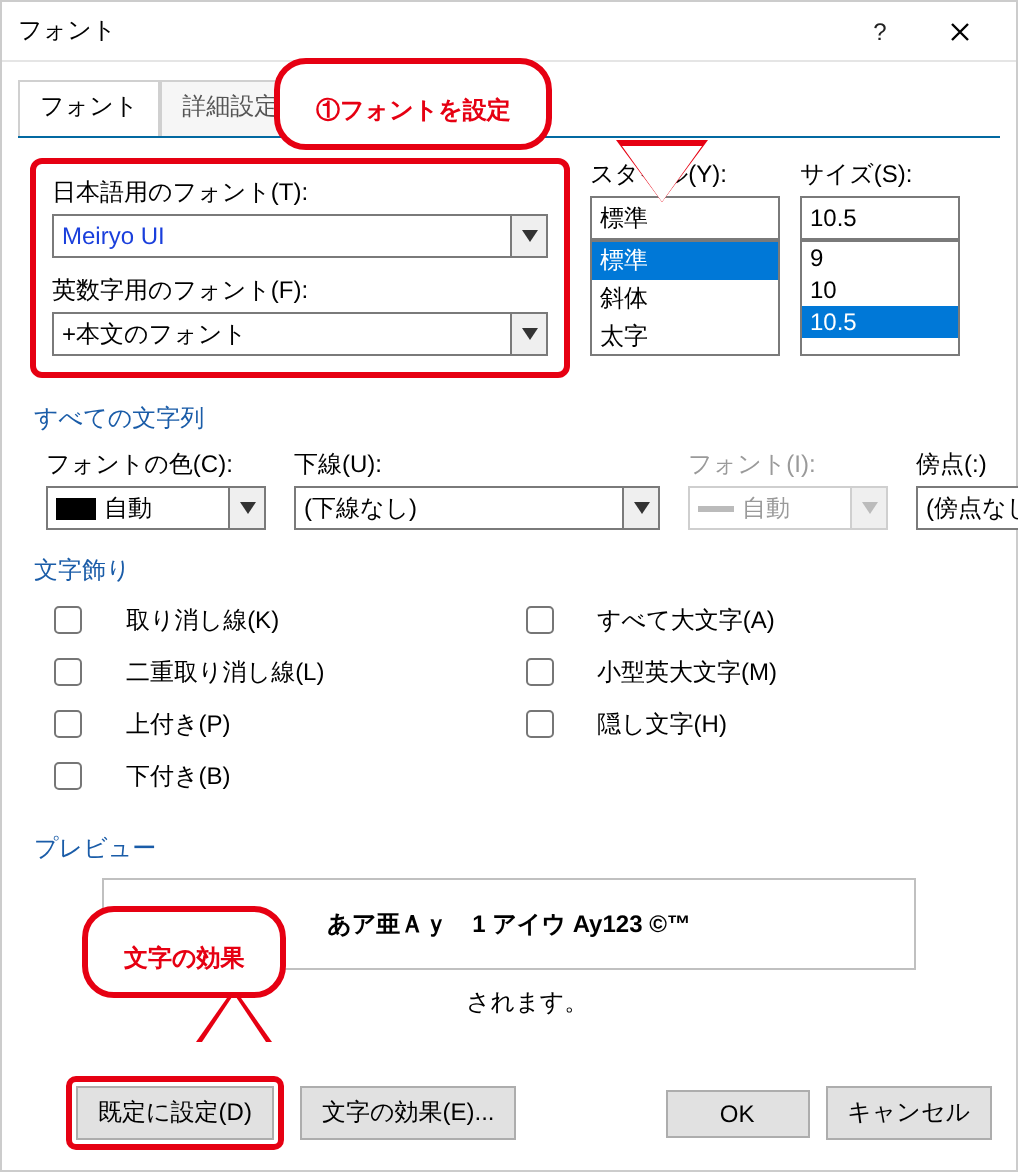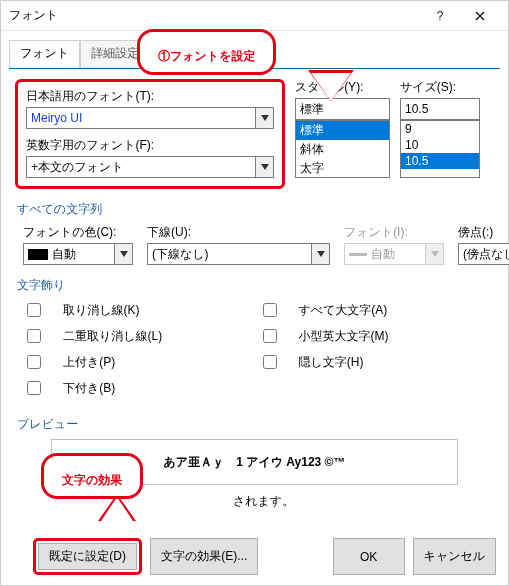--- a/index.html
+++ b/index.html
@@ -34,21 +34,21 @@
 .sublabel.disabled { color:#9a9a9a; }
 
 .checks { display:flex; margin-left:8px; margin-top:6px; }
 .check-col { flex:1; }
 .chk { display:flex; align-items:center; gap:19px; margin-bottom:6px; }
 .chk input { width:14px; height:14px; }
 
 .preview-box { border:1px solid #c0c0c0; height:46px; margin:6px 36px 0 36px; display:flex; align-items:center; justify-content:center; font-family: "MS PGothic",serif; font-size:14px;font-weight:bold; }
 .preview-note { margin:8px 0 0 8px; color:#000; }
 
-.bottom-buttons { position:absolute; bottom:10px; left:12px; right:12px; display:flex; gap:8px;padding-left:20px; }
+.bottom-buttons { position:absolute; bottom:10px; left:12px; right:12px; display:flex; align-items:center; gap:8px;padding-left:20px; }
 .btn { border:1px solid #adadad; background:#e1e1e1; padding:4px 10px; cursor:default; }
 .btn-default-red { border:3px solid #e60012; border-radius:5px; padding:2px 2px; }
 .spacer { flex:1; }
 
 
 .callout { position:absolute; background:#fff; border:3px solid #e60012; border-radius:16px; padding:6px 18px; font-size:24px; font-weight:bold; color:#e60012; z-index:50; }
 .tail { position:absolute; width:0; height:0; z-index:49; }
 .tail1 { left:310px; top:72px; border-left:20px solid transparent; border-right:20px solid transparent; border-top:28px solid #fff; filter: drop-shadow(0 0 0 #e60012); }
 .tail1b { left:307px; top:69px; border-left:23px solid transparent; border-right:23px solid transparent; border-top:31px solid #e60012; z-index:48; }
 .tail2 { left:100px; top:496px; border-left:16px solid transparent; border-right:16px solid transparent; border-bottom:24px solid #fff; }

